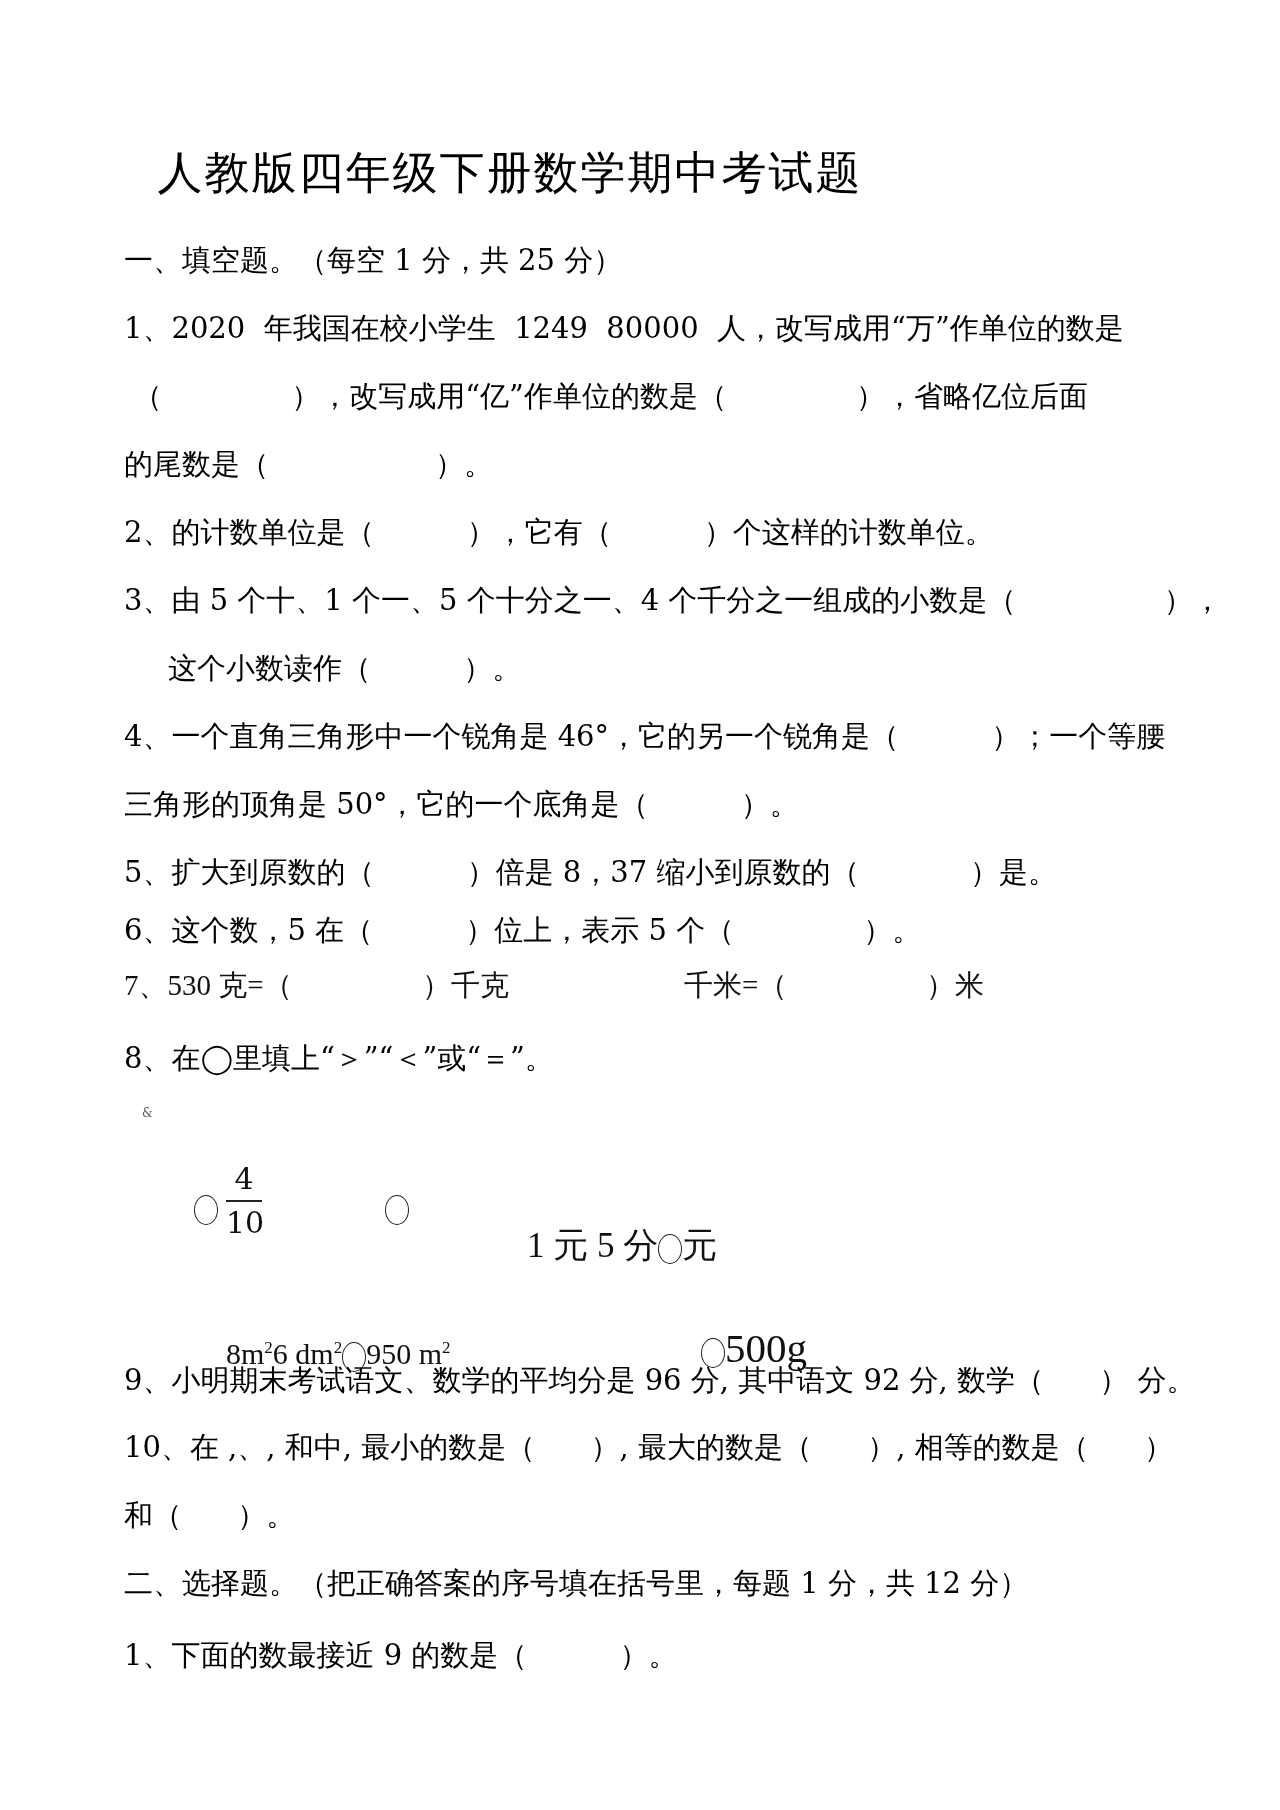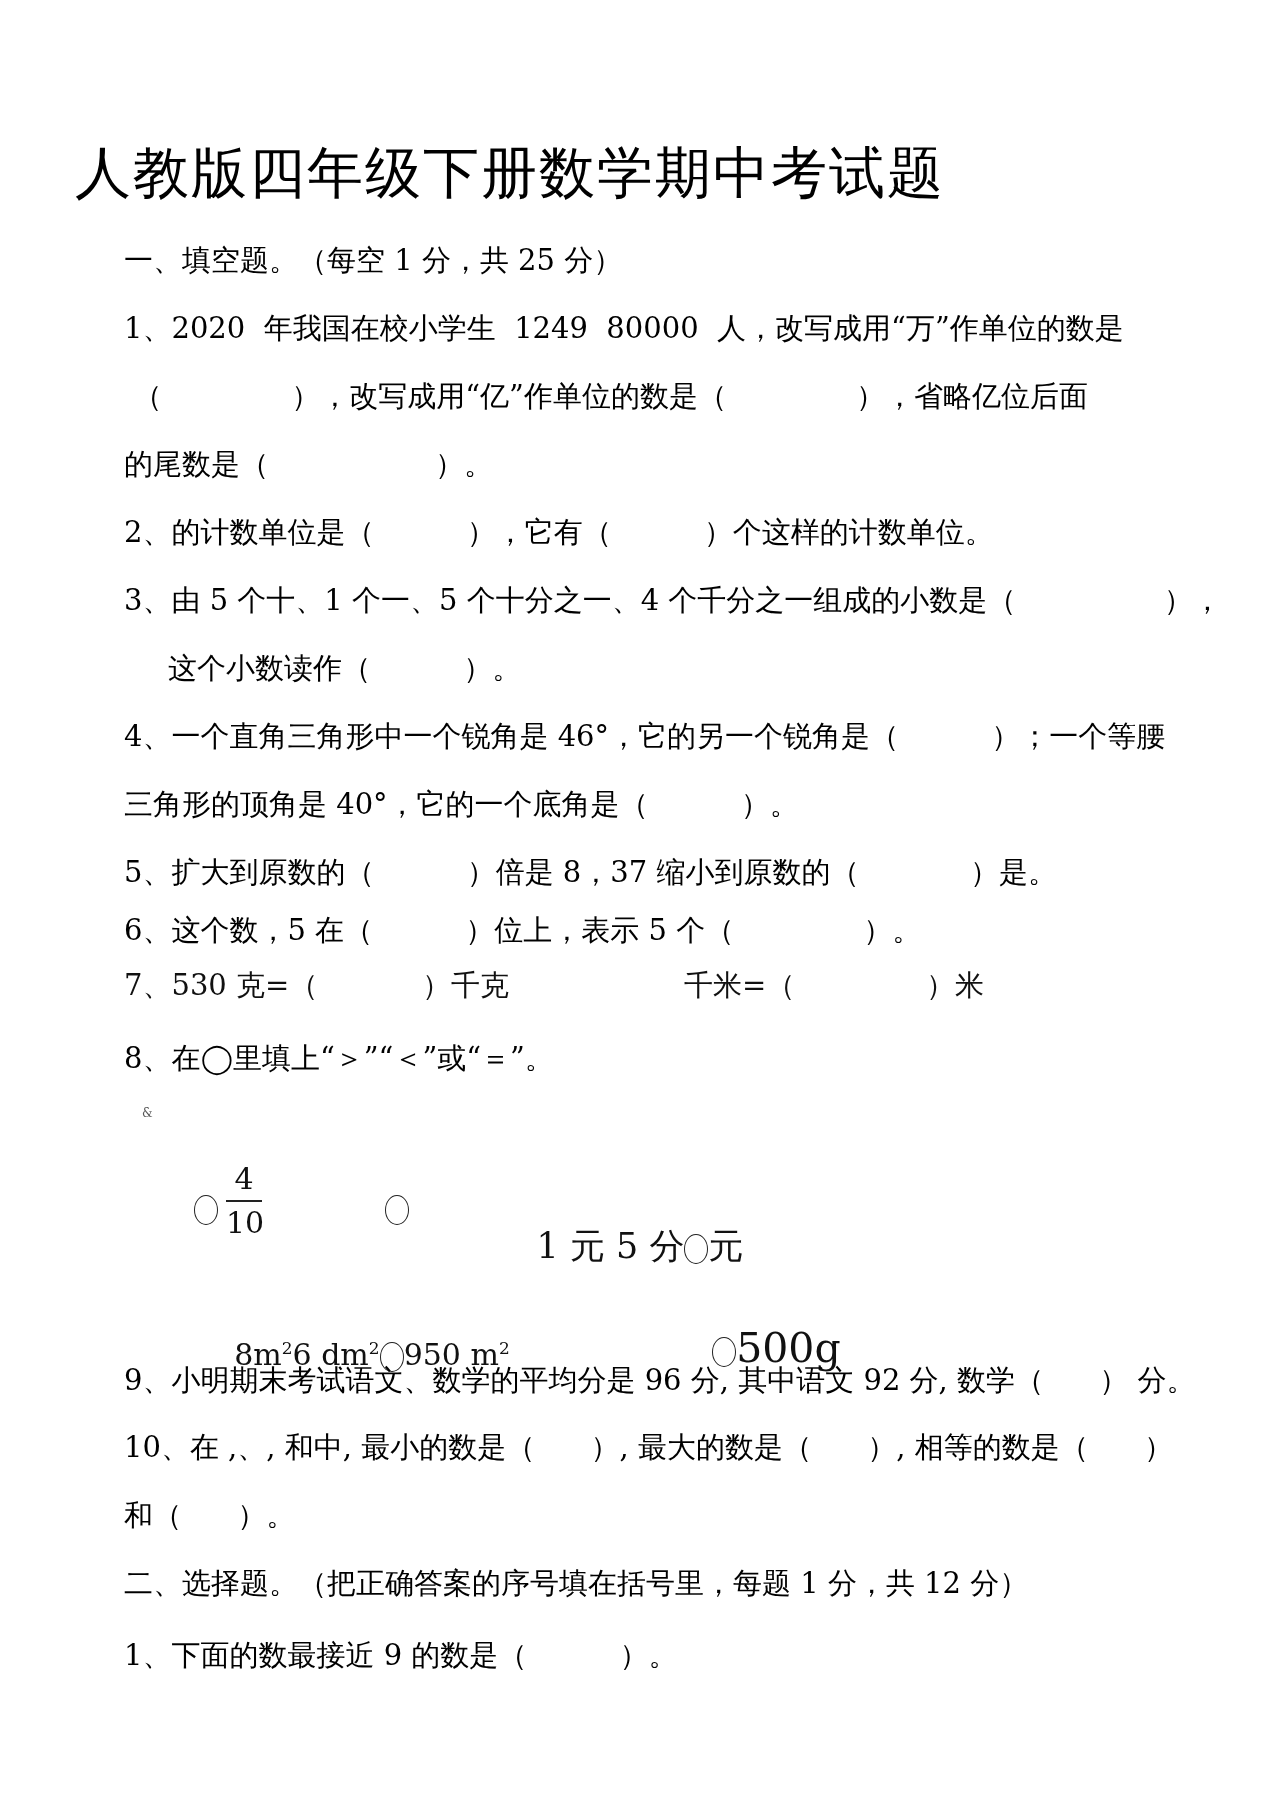--- a/index.html
+++ b/index.html
@@ -1,22 +1,22 @@
 <!DOCTYPE html>
 <html><head>
 <meta charset="utf-8">
 <style>
   html, body { margin:0; padding:0; background:#ffffff; }
   body { width:1280px; height:1810px; position:relative; overflow:hidden;
          font-family:"DejaVu Serif", "Liberation Serif", serif; color:#111; }
   .title { position:absolute; left:0; width:1020px; top:138px; text-align:center;
-           font-size:56px; line-height:70px; letter-spacing:2px; color:#000; }
+           font-size:45px; line-height:70px; letter-spacing:2px; color:#000; }
   .line { position:absolute; left:124px; font-size:29px; line-height:36px; white-space:pre; color:#000000; }
   .ind { left:168px; }
-  .abs { position:absolute; font-size:29px; line-height:36px; white-space:pre; color:#111; }
+  .abs { position:absolute; font-size:29px; line-height:36px; white-space:pre; color:#111;font-family:Liberation Serif, serif; }
   .amp { position:absolute; left:142px; top:1106px; font-size:12px; color:#555; }
   .circle { display:inline-block; width:24px; height:30px; border:1.5px solid #222; border-radius:50%; vertical-align:middle; box-sizing:border-box; }
   .frac { position:absolute; left:226px; top:1162px; width:36px; text-align:center; font-size:30px; }
   .frac .num { line-height:34px; }
   .frac .bar { height:2px; background:#222; margin:4px 0; }
   .frac .den { line-height:34px;text-align:right; }
   sup { font-size:17px; }
 </style>
 </head>
 <body>
@@ -29,21 +29,21 @@
   <div class="line" style="top:310px">1、2020  年我国在校小学生  1249  80000  人，改写成用“万”作单位的数是</div>
   <div class="line" style="top:378px"> （              ），改写成用“亿”作单位的数是（              ），省略亿位后面</div>
   <div class="line" style="top:446px">的尾数是（                  ）。</div>
 
   <div class="line" style="top:514px">2、的计数单位是（          ），它有（          ）个这样的计数单位。</div>
 
   <div class="line" style="top:582px">3、由 5 个十、1 个一、5 个十分之一、4 个千分之一组成的小数是（                ），</div>
   <div class="line ind" style="top:650px">这个小数读作（          ）。</div>
 
   <div class="line" style="top:718px">4、一个直角三角形中一个锐角是 46°，它的另一个锐角是（          ）；一个等腰</div>
-  <div class="line" style="top:786px">三角形的顶角是 40°，它的一个底角是（          ）。</div>
+  <div class="line" style="top:786px">三角形的顶角是 50°，它的一个底角是（          ）。</div>
 
   <div class="line" style="top:854px">5、扩大到原数的（          ）倍是 8，37 缩小到原数的（            ）是。</div>
 
   <div class="line" style="top:912px">6、这个数，5 在（          ）位上，表示 5 个（              ）。</div>
 
   <div class="abs" style="left:124px; top:967px">7、530 克=（</div>
   <div class="abs" style="left:422px; top:967px">）千克</div>
   <div class="abs" style="left:684px; top:967px">千米=（</div>
   <div class="abs" style="left:926px; top:967px">）米</div>
 

